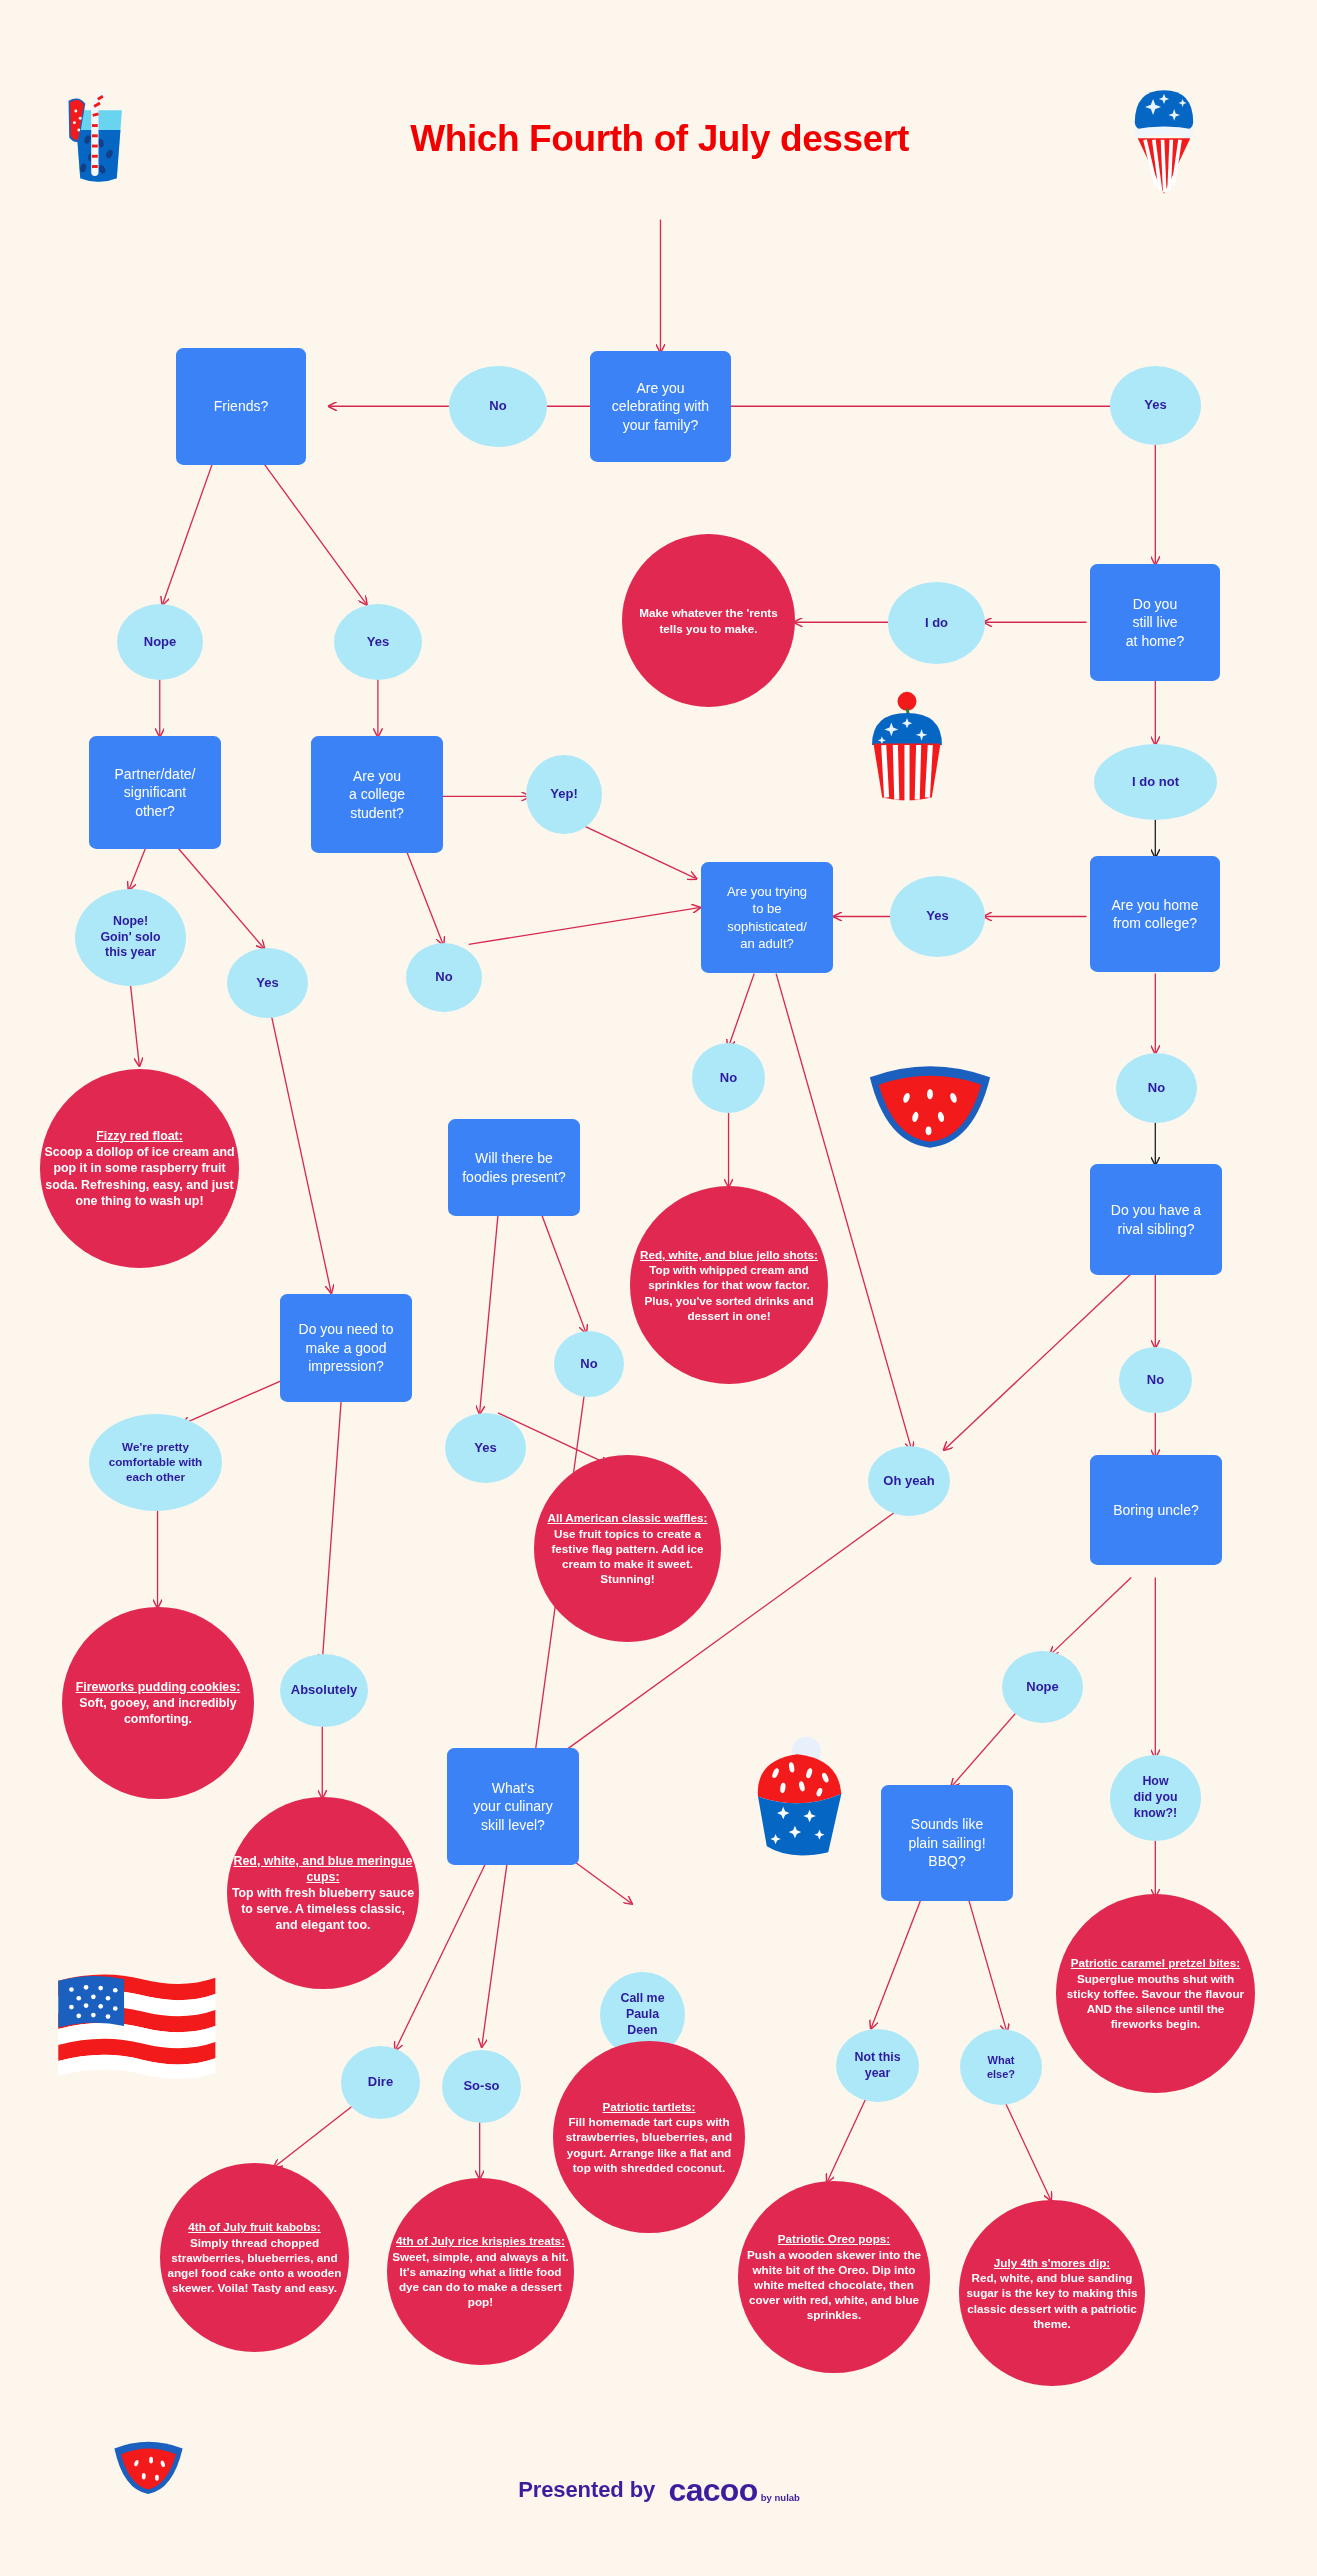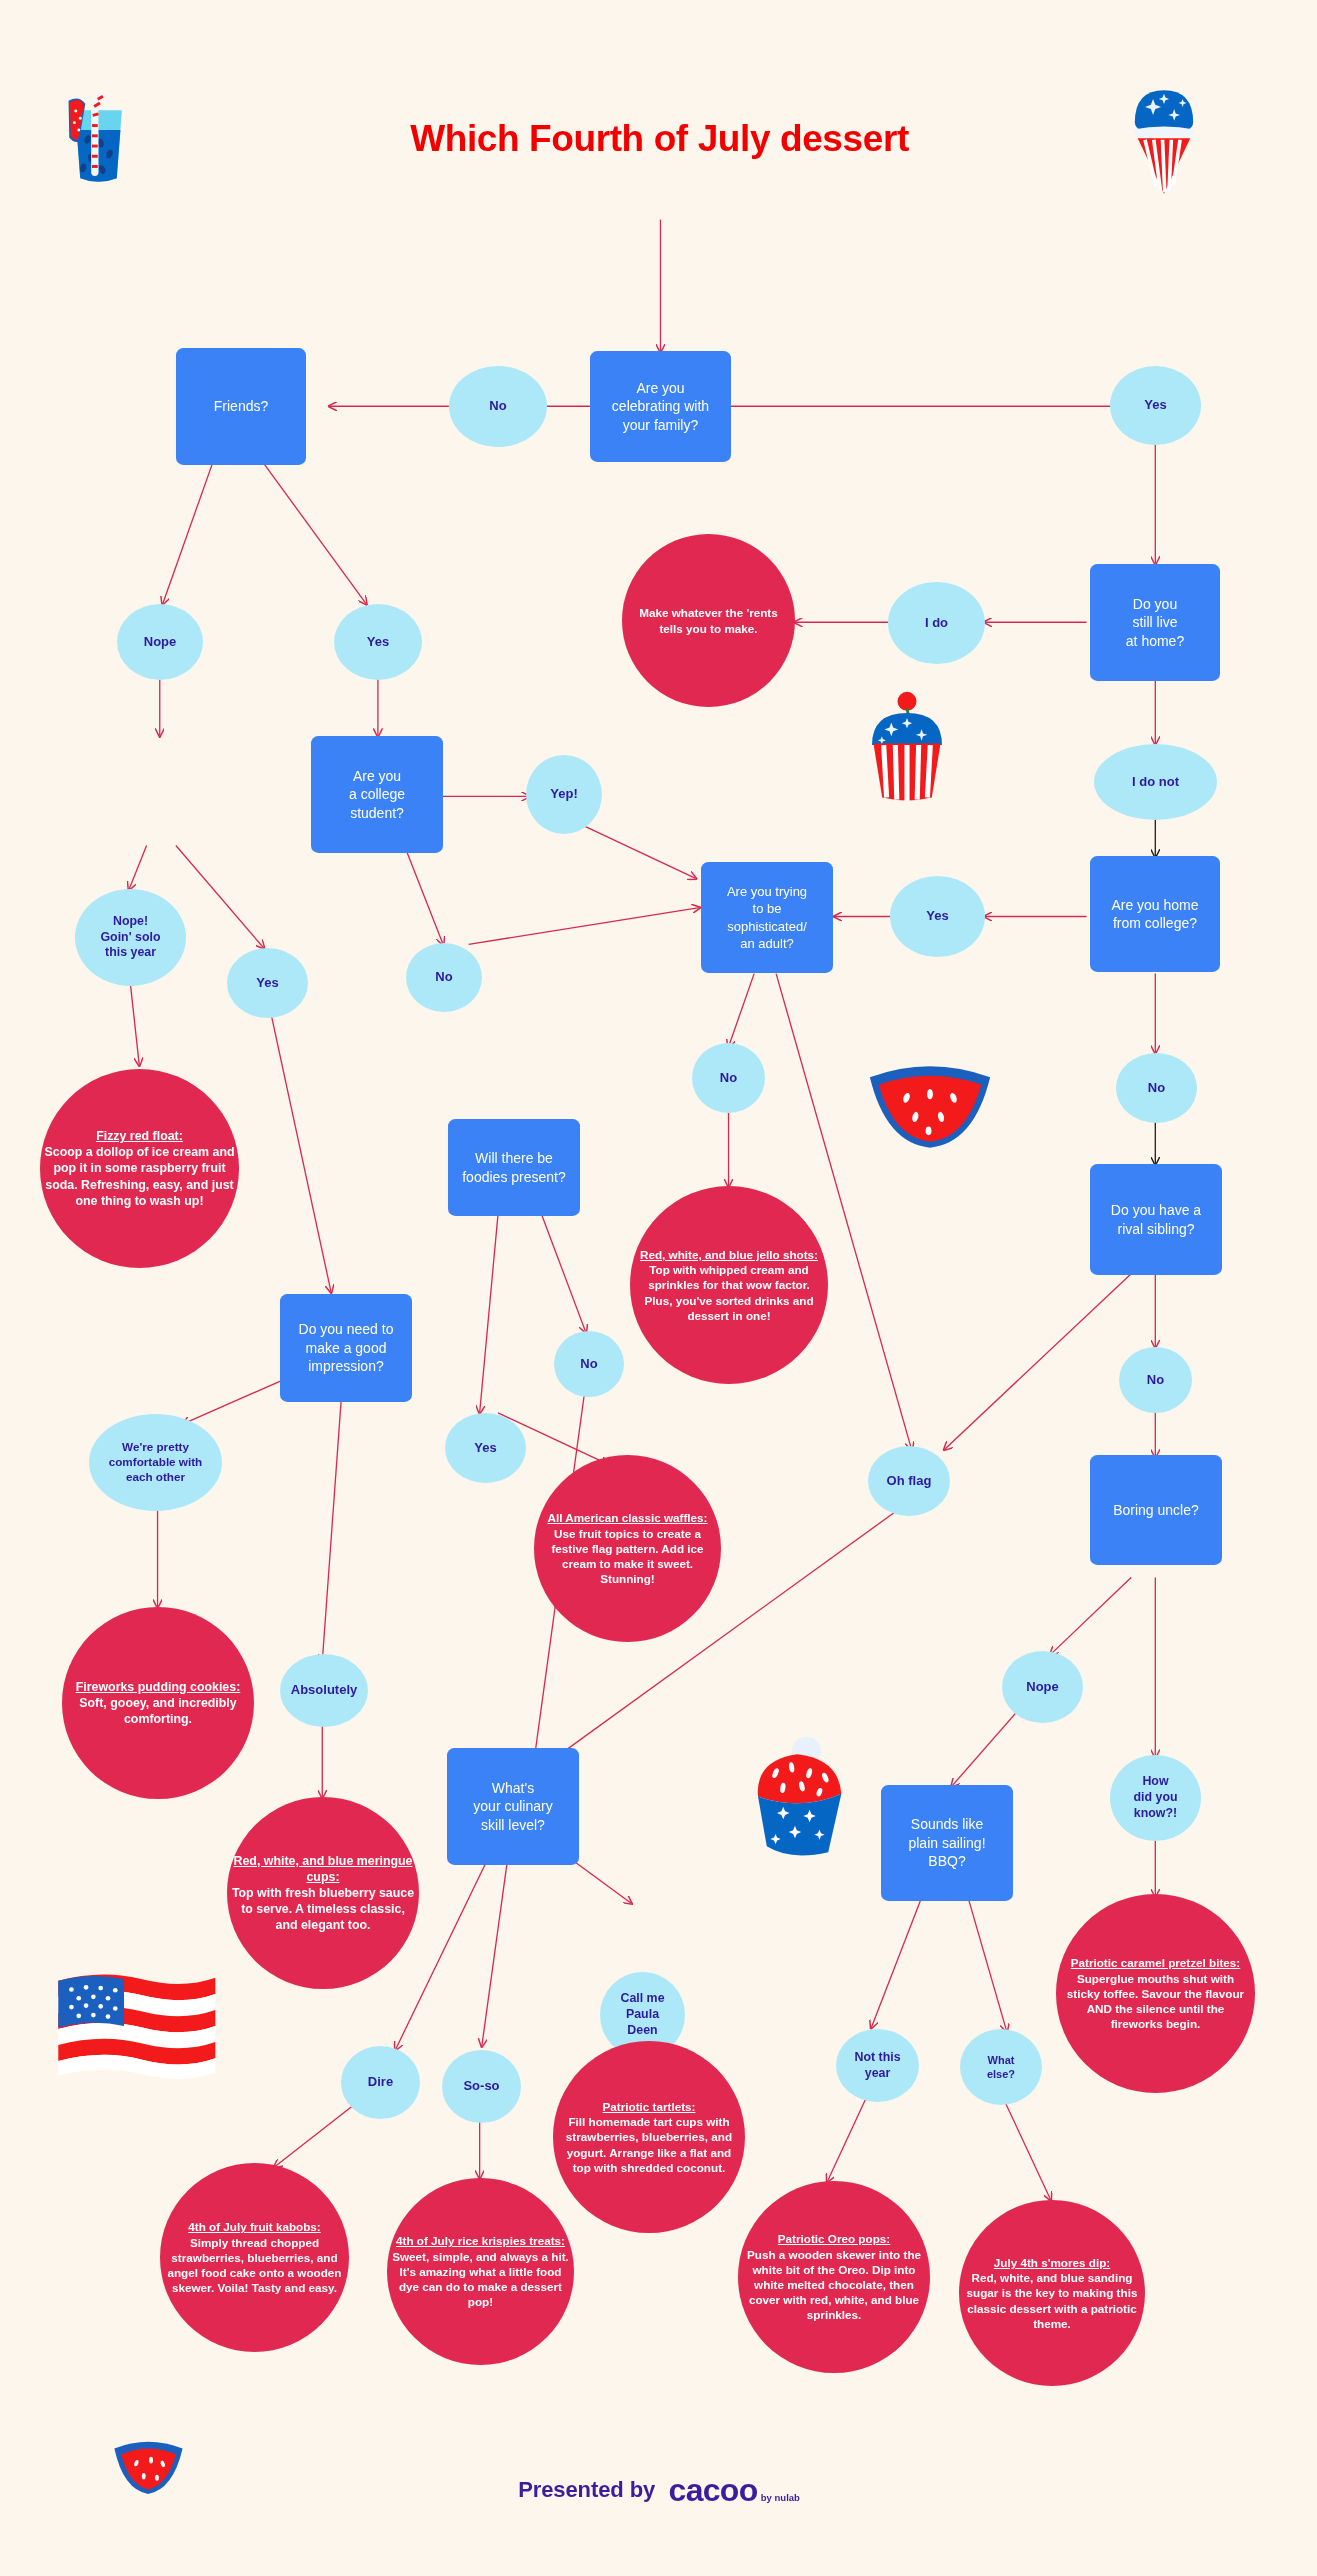--- a/index.html
+++ b/index.html
@@ -409,20 +409,23 @@
   </div>
 
   <div class="node ans" style="left:117px; top:604px; width:86px; height:76px;">
     <div class="inner">Nope</div>
   </div>
 
   <div class="node ans" style="left:334px; top:604px; width:88px; height:76px;">
     <div class="inner">Yes</div>
   </div>
 
+  <div class="node qbox" style="left:89px; top:736px; width:132px; height:113px;">
+    <div class="inner">Partner/date/<br>significant<br>other?</div>
+  </div>
 
   <div class="node qbox" style="left:311px; top:736px; width:132px; height:117px;">
     <div class="inner">Are you<br>a college<br>student?</div>
   </div>
 
   <div class="node ans" style="left:526px; top:755px; width:76px; height:79px;">
     <div class="inner">Yep!</div>
   </div>
 
   <div class="node ans" style="left:406px; top:943px; width:76px; height:69px;">
@@ -473,21 +476,21 @@
 
   <div class="node qbox" style="left:280px; top:1294px; width:132px; height:108px;">
     <div class="inner">Do you need to<br>make a good<br>impression?</div>
   </div>
 
   <div class="node ans" style="left:554px; top:1331px; width:70px; height:66px;">
     <div class="inner">No</div>
   </div>
 
   <div class="node ans" style="left:868px; top:1446px; width:82px; height:70px;">
-    <div class="inner">Oh flag</div>
+    <div class="inner">Oh yeah</div>
   </div>
 
   <div class="node qbox" style="left:1090px; top:1455px; width:132px; height:110px;">
     <div class="inner">Boring uncle?</div>
   </div>
 
   <div class="node ans" style="left:89px; top:1414px; width:133px; height:97px; font-size:11.7px;">
     <div class="inner">We're pretty<br>comfortable with<br>each other</div>
   </div>
 

